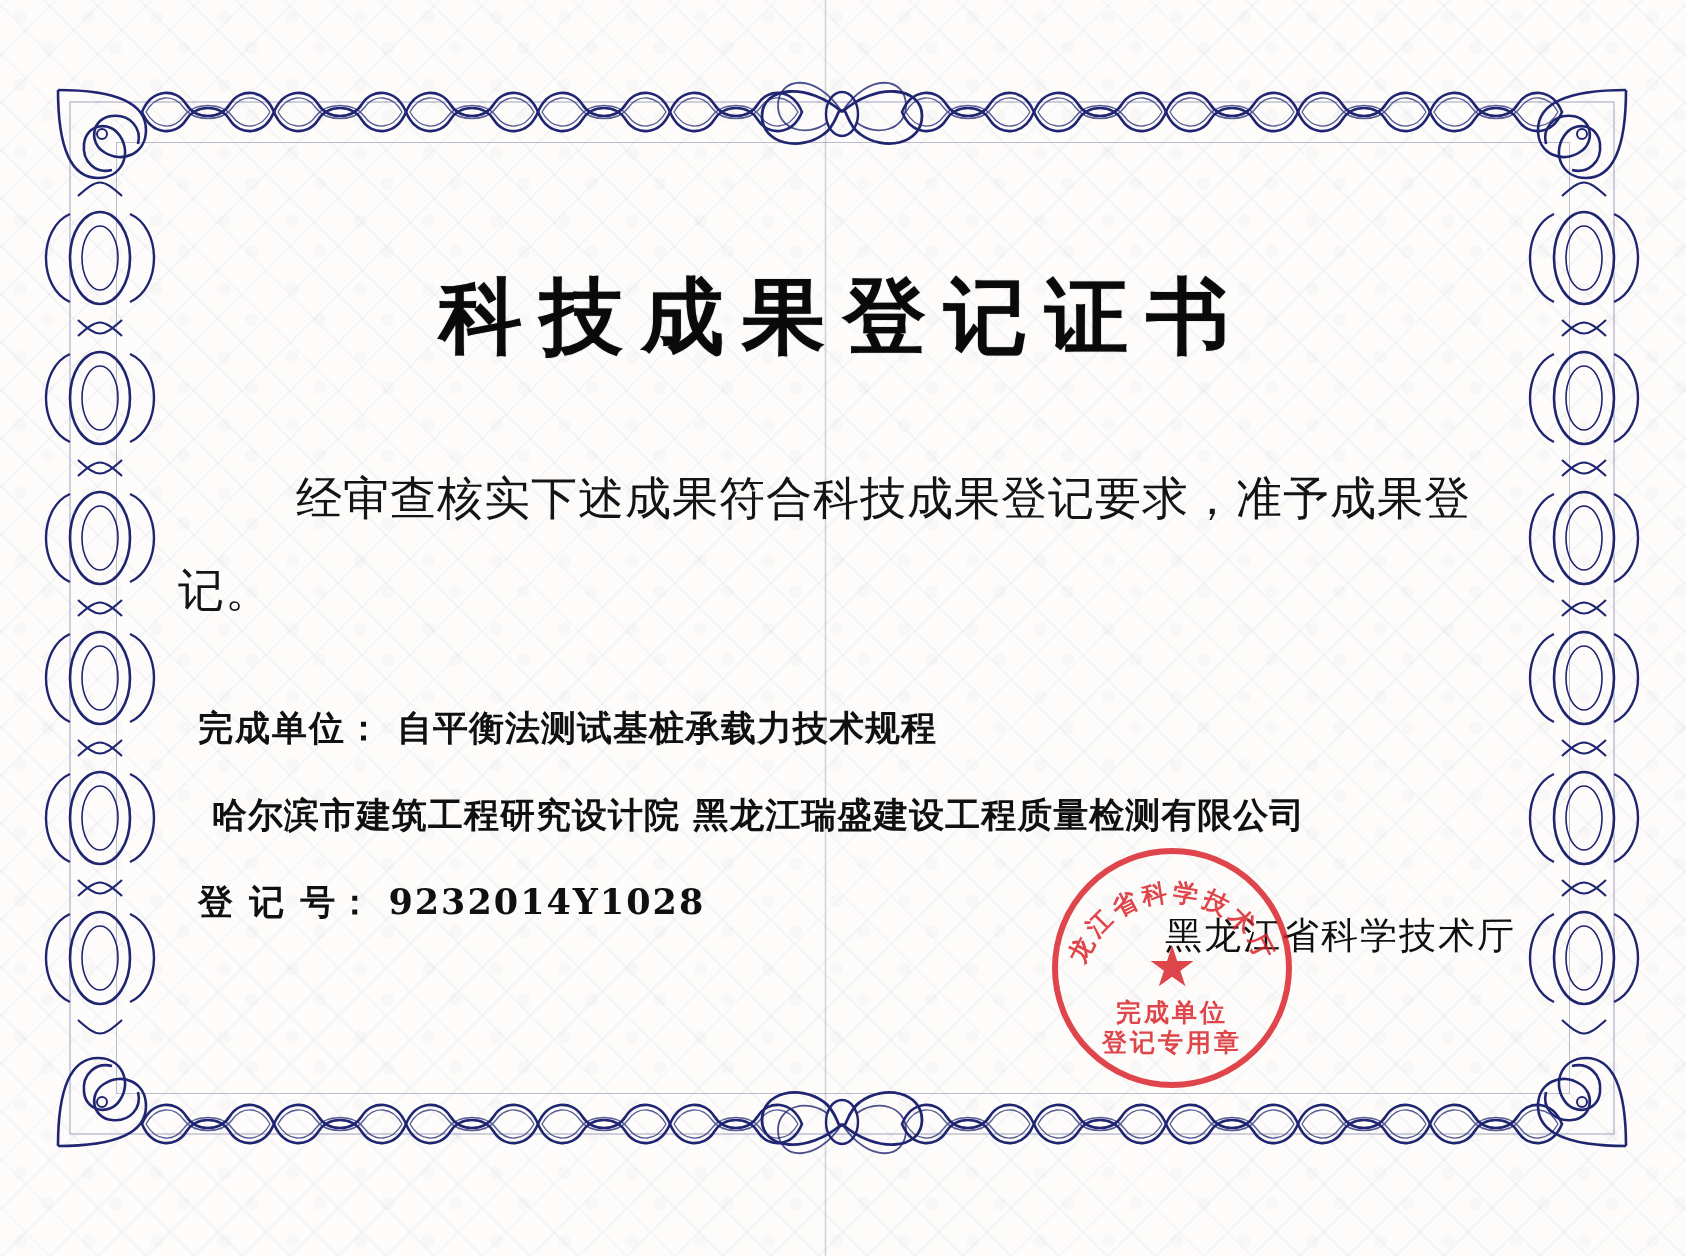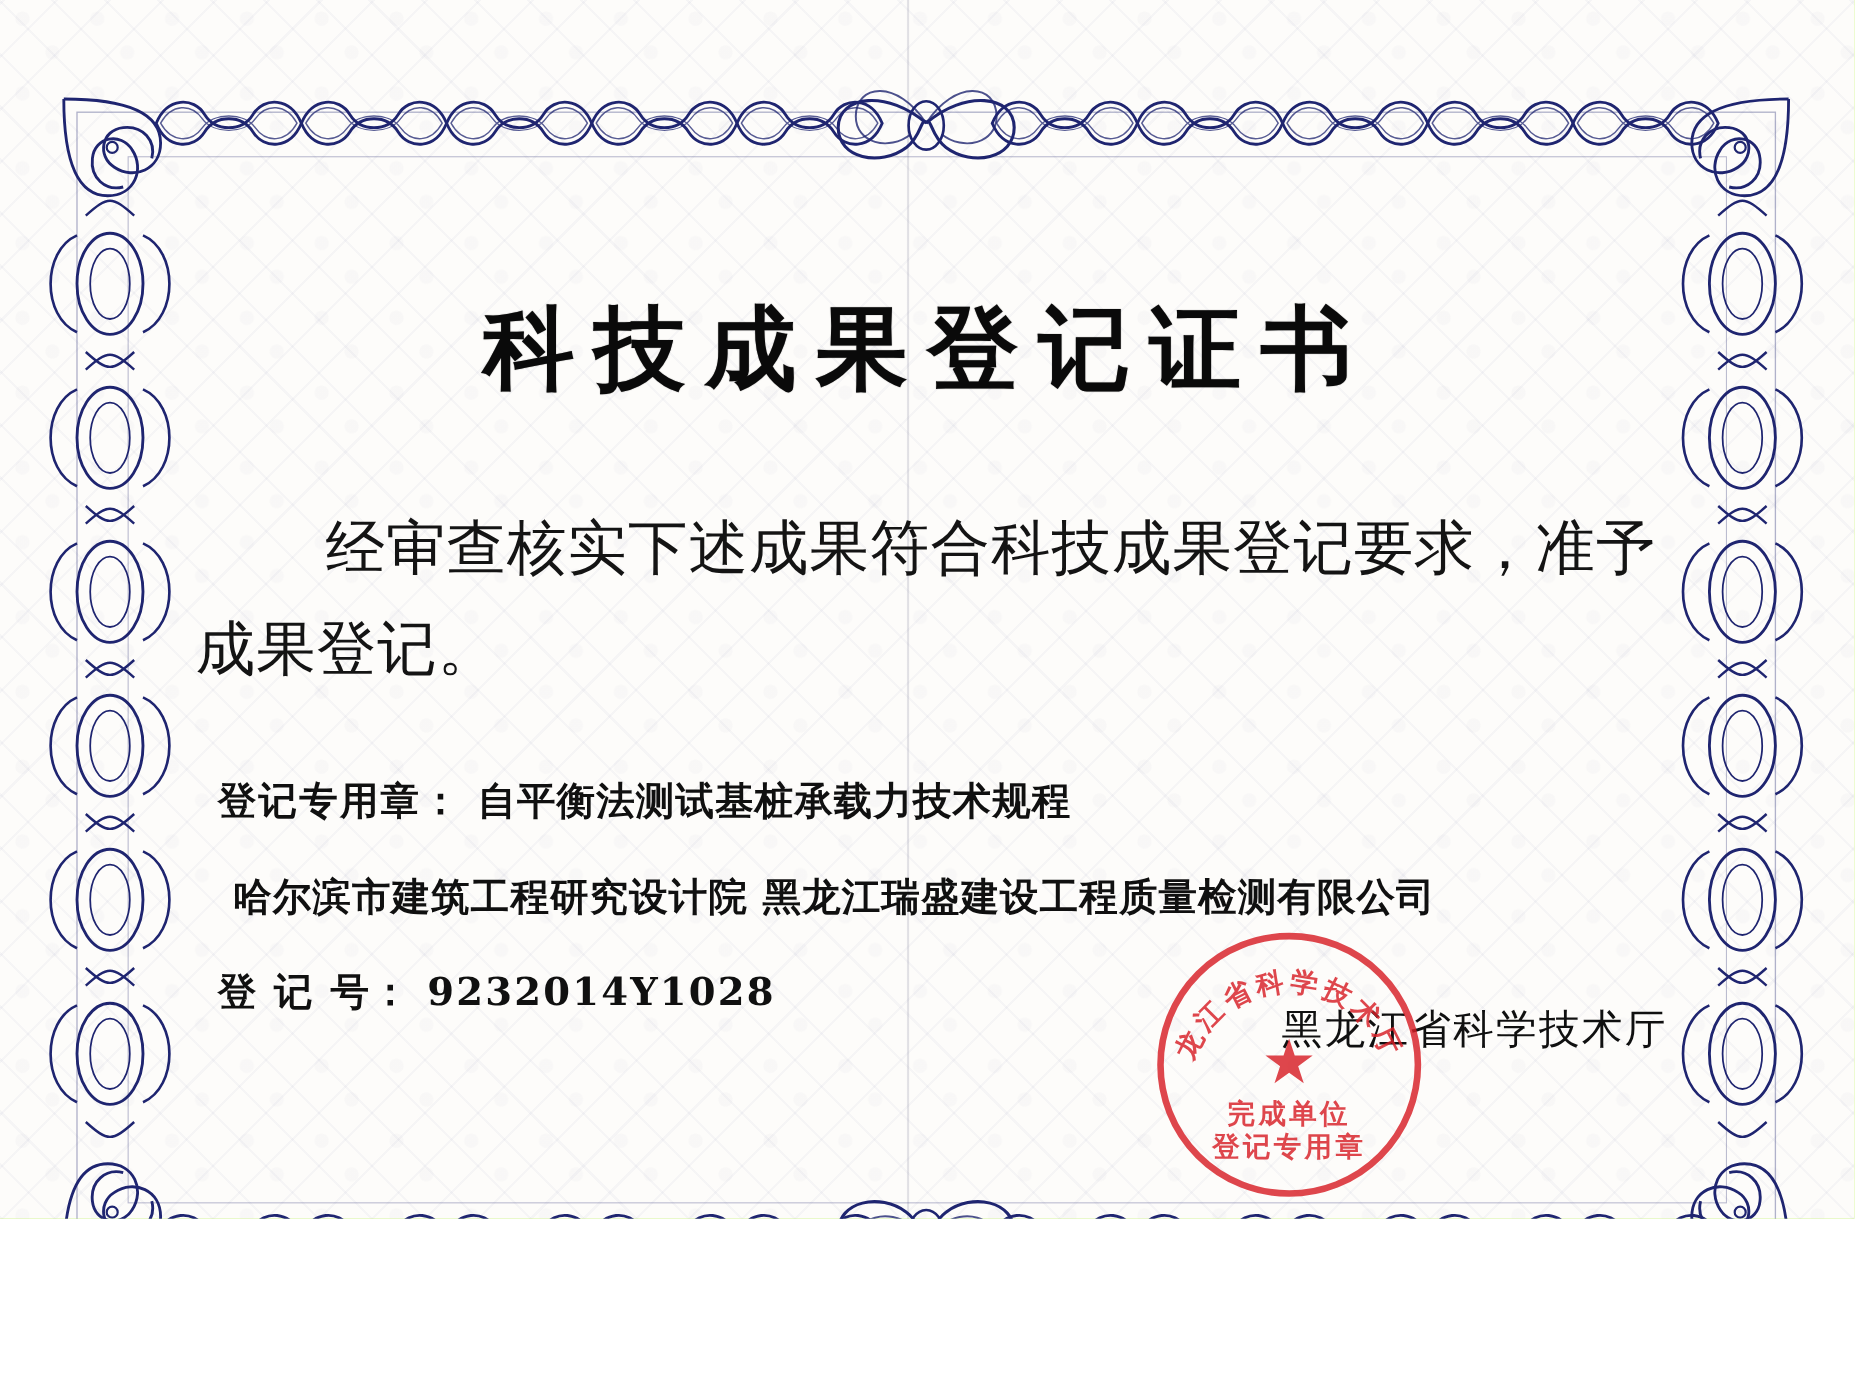--- a/index.html
+++ b/index.html
@@ -10,22 +10,22 @@
   body {
     width: 1686px;
     height: 1256px;
     overflow: hidden;
     font-family: "DejaVu Serif", serif;
   }
 
   #certificate {
     position: relative;
     width: 1686px;
-    height: 1108px;
-    background: #bef264;
+    height: 1256px;
+    background: #5eead4;
     overflow: hidden;
   }
 
   
   #paper-texture {
     position: absolute;
     inset: 0;
     background-color: #fdfcfa;
     background-image:
       repeating-linear-gradient(45deg, rgba(120,125,170,0.055) 0 2px, rgba(255,255,255,0) 2px 34px),
@@ -76,21 +76,21 @@
     letter-spacing: 18px;
     color: #0a0a0a;
     text-shadow: 0 0 1px rgba(0,0,0,0.55);
   }
 
   .body-text {
     position: absolute;
     top: 452px;
     left: 178px;
     width: 1330px;
-    font-size: 54px;
+    font-size: 46px;
     line-height: 92px;
     color: #141414;
     font-family: "DejaVu Serif", serif;
     letter-spacing: 1px;
   }
   .body-text .indent { display: inline-block; width: 118px; }
 
   .fields {
     position: absolute;
     top: 705px;
@@ -315,21 +315,21 @@
   <div id="inner-rule"></div>
 
   <div class="title">科技成果登记证书</div>
 
   <div class="body-text">
     <span class="indent"></span><span>经审查核实下述成果符合科技成果登记要求，准予成果登记。</span>
   </div>
 
   <div class="fields">
     <div class="field-row">
-      <span class="field-label">登记专用章：</span>
+      <span class="field-label">完成单位：</span>
       <span class="field-value">自平衡法测试基桩承载力技术规程</span>
     </div>
     <div class="field-row">
       <span class="field-value">哈尔滨市建筑工程研究设计院  黑龙江瑞盛建设工程质量检测有限公司</span>
     </div>
     <div class="field-row">
       <span class="field-label">登 记 号：</span>
       <span class="field-value" id="registration-number-value">9232014Y1028</span>
     </div>
   </div>

